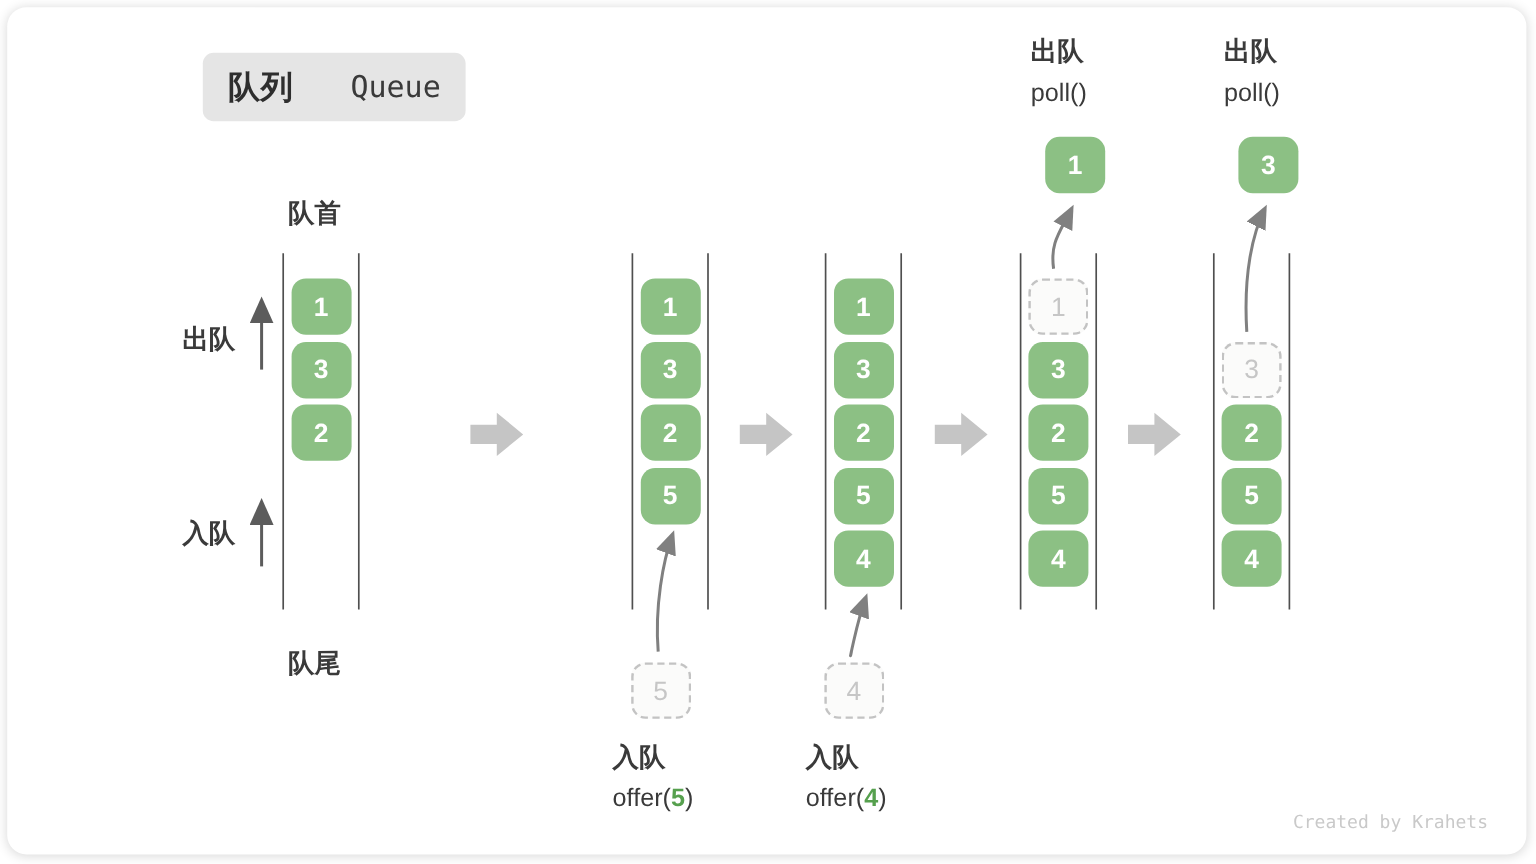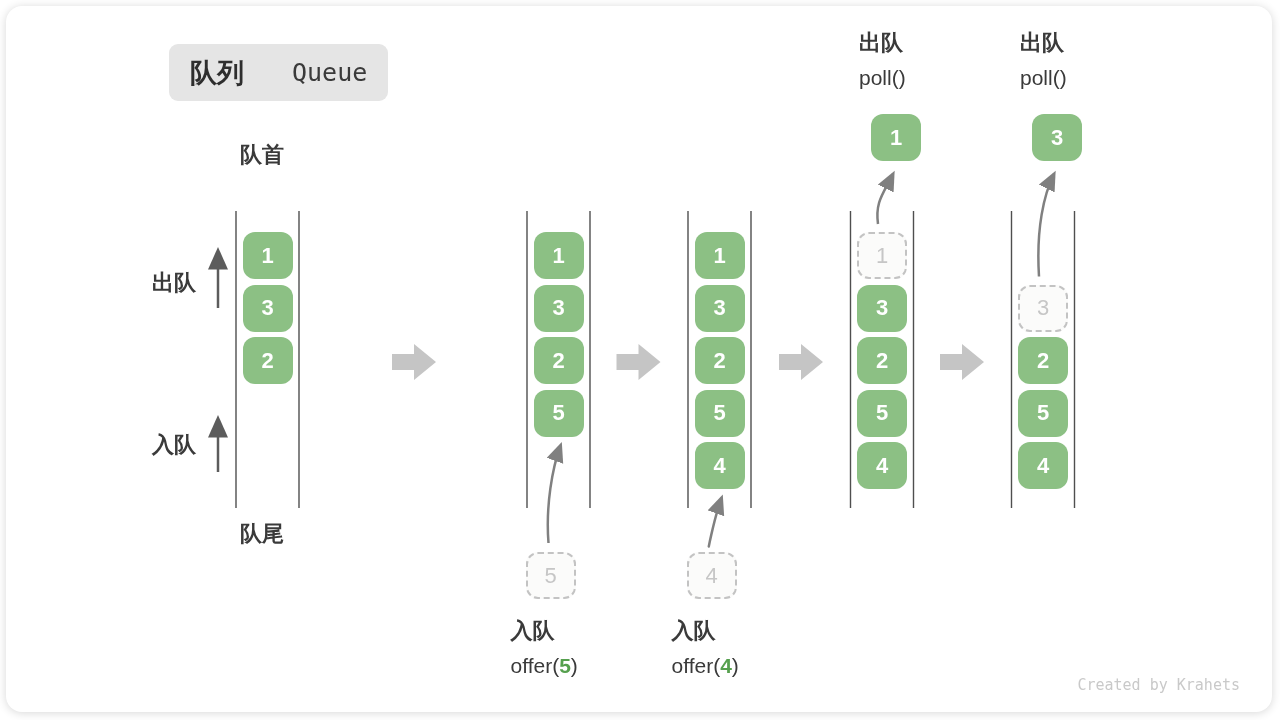--- a/index.html
+++ b/index.html
@@ -53,22 +53,22 @@
 </head>
 <body>
 
 <div class="card"></div>
 
 <div class="badge">
   <span class="badge-zh">队列</span>
   <span class="badge-en">Queue</span>
 </div>
 
-<div class="zh-label" style="left:240px; top:140px;font-family:Liberation Serif, serif;">队首</div>
-<div class="zh-label" style="left:240px; top:519px;">队尾</div>
+<div class="zh-label" style="left:240px; top:163px;font-family:Liberation Serif, serif;">队首</div>
+<div class="zh-label" style="left:240px; top:538px;">队尾</div>
 <div class="zh-label" style="left:152px; top:268px;">出队</div>
 <div class="zh-label" style="left:152px; top:430px;">入队</div>
 
 <svg class="overlay" id="arrows" width="1280" height="720">
   <defs>
     <marker id="mGray" markerWidth="9" markerHeight="8" refX="6.5" refY="3.5" orient="auto">
       <path d="M0,0 L8,3.5 L0,7 Z" fill="#808080"></path>
     </marker>
     <marker id="mDark" markerWidth="10" markerHeight="9" refX="7" refY="4" orient="auto">
       <path d="M0,0 L9,4 L0,8 Z" fill="#5C5C5C"></path>

